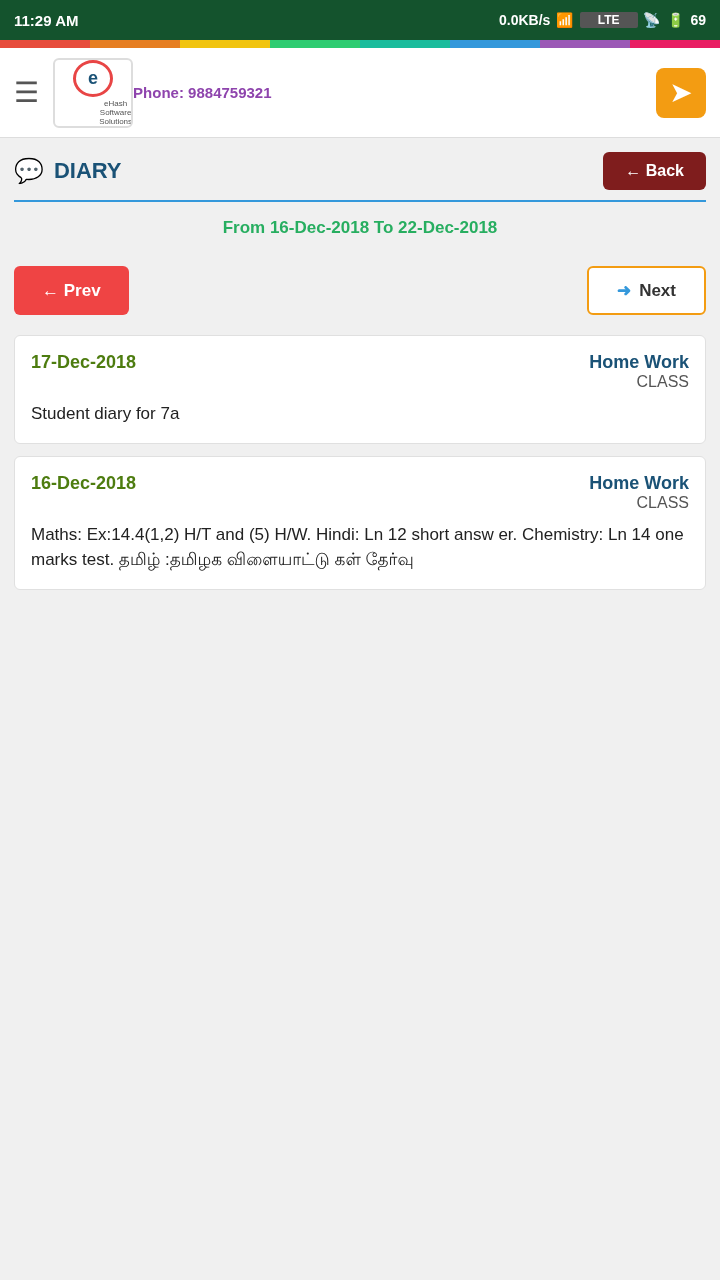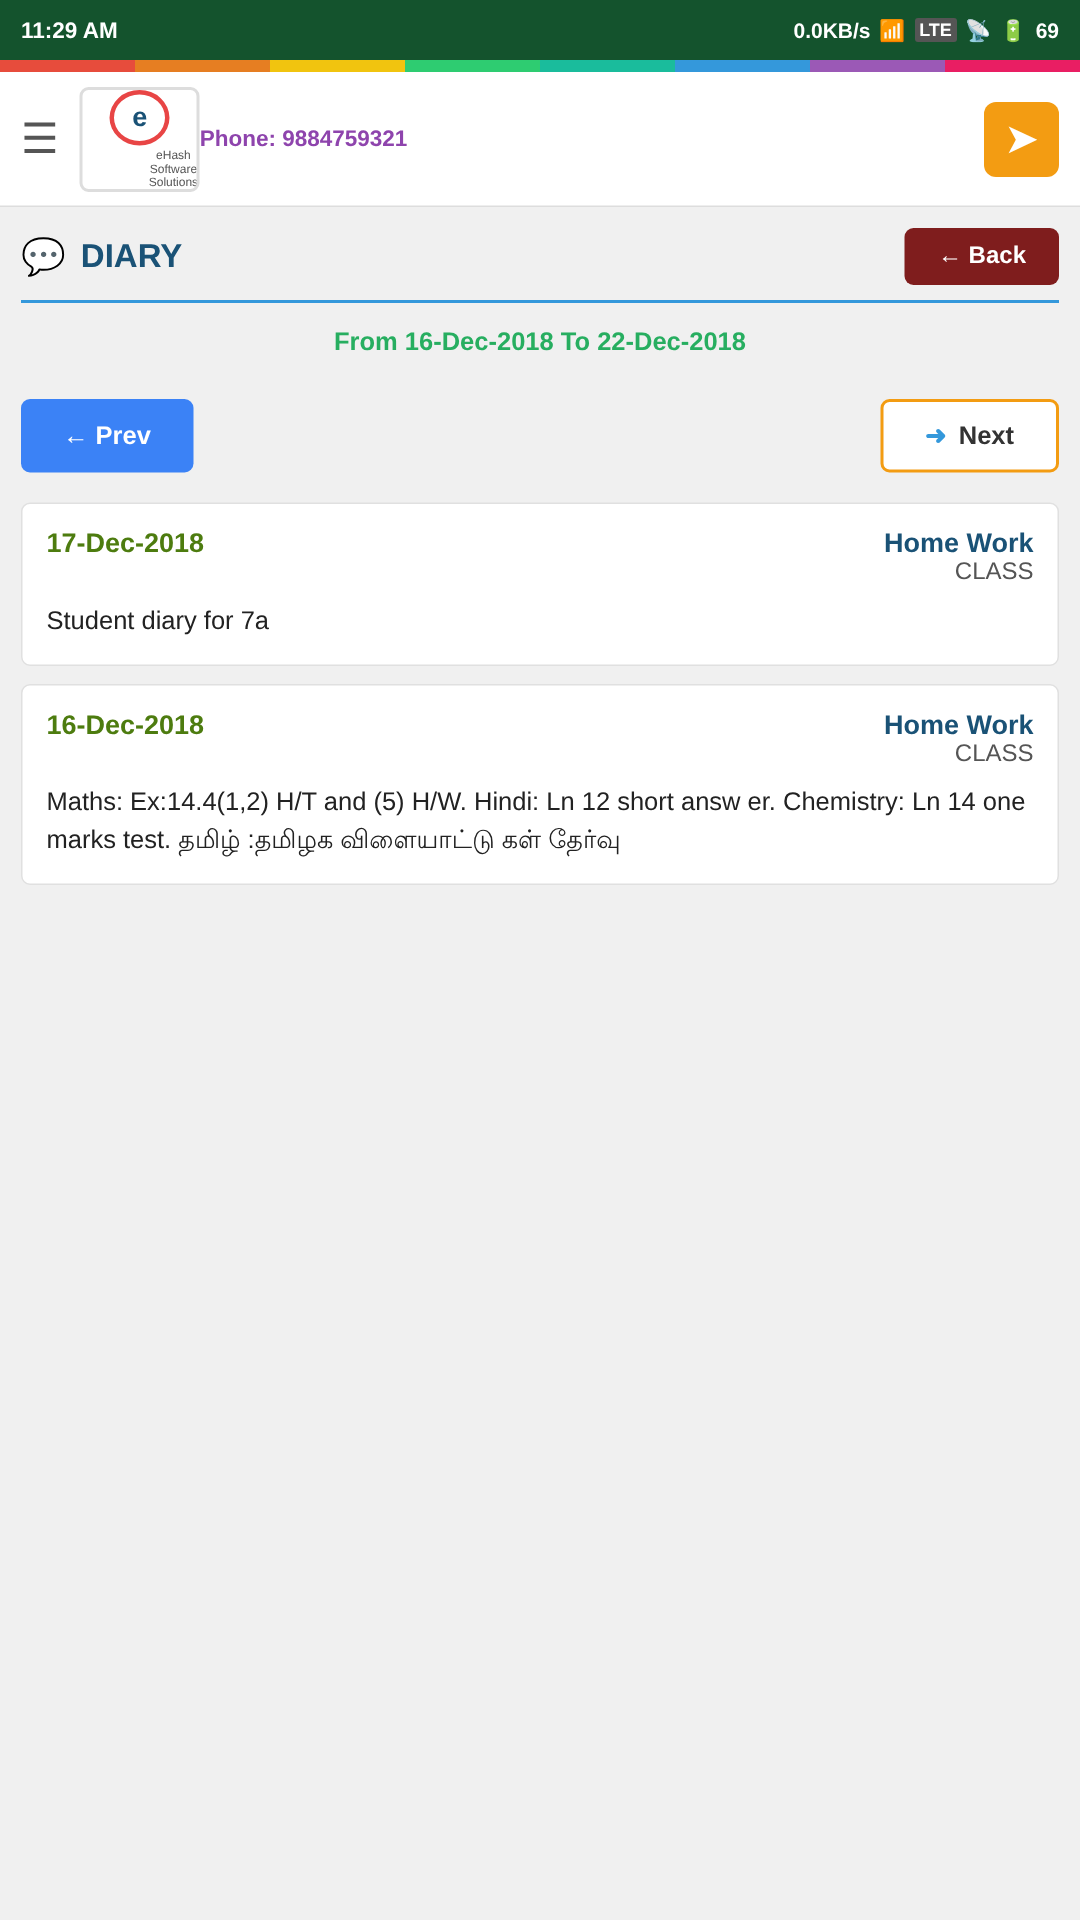--- a/index.html
+++ b/index.html
@@ -166,21 +166,21 @@
       margin-bottom: 28px;
     }
 
     
     .nav-row {
       display: flex;
       justify-content: space-between;
       margin-bottom: 20px;
     }
     .prev-btn {
-      background: #3b82f6;
+      background: #ef4444;
       color: white;
       border: none;
       padding: 12px 28px;
       border-radius: 6px;
       font-size: 17px;
       font-weight: bold;
       cursor: pointer;
       display: flex;
       align-items: center;
       gap: 8px;
@@ -241,21 +241,21 @@
     }
   </style>
 </head>
 <body>
 
 <div class="status-bar">
   <span>11:29 AM</span>
   <div class="status-right">
     <span>0.0KB/s</span>
     <span>📶</span>
-    <span style="font-size:12px;background:#555;color:white;padding:1px 3px;border-radius:2px;">LTE</span>
+    <span style="font-size:12px;background:#555;color:white;padding:1px 18px;border-radius:2px;">LTE</span>
     <span>📡</span>
     <span>🔋</span>
     <span>69</span>
   </div>
 </div>
 
 <div class="color-bar">
   <div style="background:#e74c3c;"></div>
   <div style="background:#e67e22;"></div>
   <div style="background:#f1c40f;"></div>

